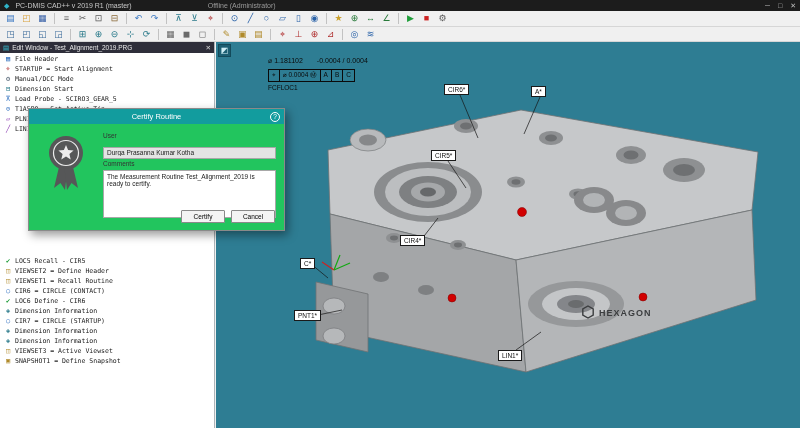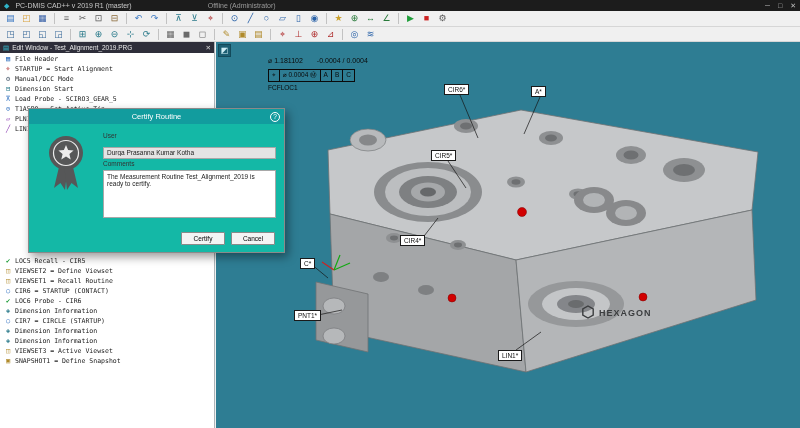--- a/index.html
+++ b/index.html
@@ -48,21 +48,21 @@
   .dim-line1 { font-size:7px; display:flex; gap:14px; }
   .fcf { display:flex; border:1px solid #0a0a0a; width:max-content; margin-top:4px; }
   .fcf-cell { border-right:1px solid #0a0a0a; padding:1px 3px; font-size:6.5px; }
   .fcf-cell:last-child { border-right:none; }
   .fcf-label { font-size:6.5px; margin-top:2px; }
 
   .callout { position:absolute; background:#ffffff; border:1px solid #1a1a1a; color:#101010;
     font-size:6.5px; height:11px; line-height:9px; padding:0 3px; cursor:default; } 
 
   
-  .dialog { position:absolute; left:28px; top:66px; width:257px; height:145px; background:#14b8a6;
+  .dialog { position:absolute; left:28px; top:66px; width:257px; height:123px; background:#22c55e;
     border:1px solid #8a8a8a; box-shadow:3px 4px 9px rgba(0,0,0,0.4); z-index:10; }
   .dialog-header { height:15px; background:#129c9e; color:#ffffff; font-size:7.5px;
     display:flex; align-items:center; justify-content:center; position:relative; }
   .dialog-help { position:absolute; right:4px; top:2.5px; width:10px; height:10px; border:1px solid #ffffff;
     border-radius:50%; font-size:6.5px; display:flex; align-items:center; justify-content:center; cursor:default; }
   .dialog-body { display:flex; padding:7px 8px 0 8px; gap:8px; }
   .cert-col { width:58px; flex:none; display:flex; justify-content:center; }
   .fields { flex:1; }
   .field-label { font-size:6.5px; color:#333333; margin:1px 0 2px 0; }
   .user-input { width:100%; height:12px; background:#e4e4e4; border:1px solid #a8a8a8;
@@ -236,36 +236,36 @@
       </div>
     <div class="tree tree-bottom">
 
         <div class="tree-item">
           <span class="ti-icon" style="color: rgb(31, 158, 58);">✔</span>
           <span>LOC5 Recall - CIR5</span>
         </div>
 
         <div class="tree-item">
           <span class="ti-icon" style="color: rgb(176, 138, 42);">◫</span>
-          <span>VIEWSET2 = Define Viewset</span>
+          <span>VIEWSET2 = Define Header</span>
         </div>
 
         <div class="tree-item">
           <span class="ti-icon" style="color: rgb(176, 138, 42);">◫</span>
           <span>VIEWSET1 = Recall Routine</span>
         </div>
 
         <div class="tree-item">
           <span class="ti-icon" style="color: rgb(47, 111, 191);">○</span>
-          <span>CIR6 = STARTUP (CONTACT)</span>
+          <span>CIR6 = CIRCLE (CONTACT)</span>
         </div>
 
         <div class="tree-item">
           <span class="ti-icon" style="color: rgb(31, 158, 58);">✔</span>
-          <span>LOC6 Probe - CIR6</span>
+          <span>LOC6 Define - CIR6</span>
         </div>
 
         <div class="tree-item">
           <span class="ti-icon" style="color: rgb(42, 122, 138);">◈</span>
           <span>Dimension Information</span>
         </div>
 
         <div class="tree-item">
           <span class="ti-icon" style="color: rgb(47, 111, 191);">○</span>
           <span>CIR7 = CIRCLE (STARTUP)</span>

